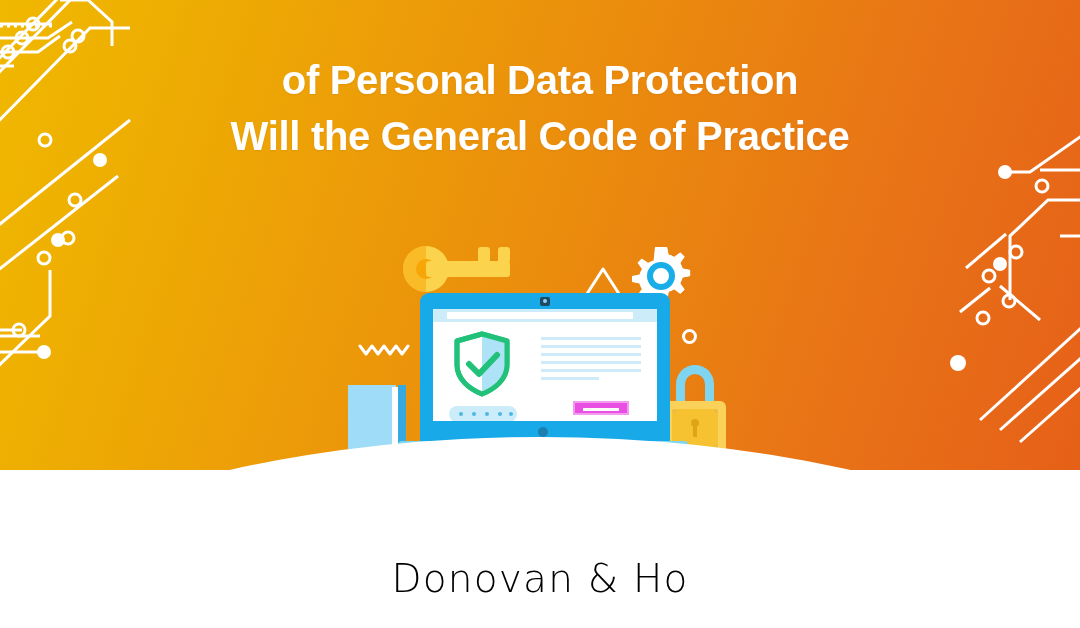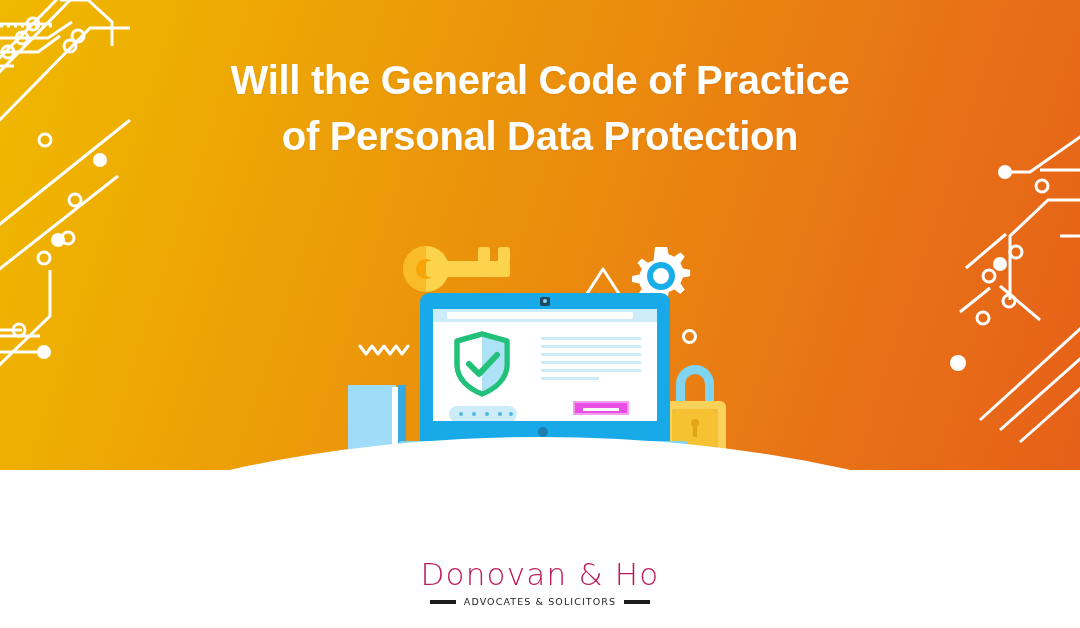--- a/index.html
+++ b/index.html
@@ -186,21 +186,21 @@
     position:absolute; right:22px; top:5px; width:34px; height:5px;
     background:#1d7fb0; border-radius:3px;
   }
 
   
   .logo{
     position:absolute; left:0; top:556px; width:1080px; text-align:center;
   }
   .logo-name{
     font-family:"DejaVu Sans", sans-serif;
-    font-size:31px; color:#be185d; letter-spacing:1.2px; font-weight:300;
+    font-size:39px; color:#000000; letter-spacing:1.2px; font-weight:300;
   }
   .logo-sub{
     margin-top:4px;
     display:flex; align-items:center; justify-content:center; gap:8px;
   }
   .logo-sub .dash{ width:26px; height:4px; background:#1d1d1b; }
   .logo-sub .txt{
     font-family:"DejaVu Sans", sans-serif;
     font-size:9.5px; color:#1d1d1b; letter-spacing:1.1px;
   }
@@ -267,22 +267,22 @@
       <circle cx="1016" cy="252" r="6" fill="none" stroke="#ffffff" stroke-width="3"></circle>
       <circle cx="1000" cy="264" r="7" fill="#ffffff"></circle>
       <circle cx="989" cy="276" r="6" fill="none" stroke="#ffffff" stroke-width="3"></circle>
       <circle cx="983" cy="318" r="6" fill="none" stroke="#ffffff" stroke-width="3"></circle>
       <circle cx="1009" cy="301" r="6" fill="none" stroke="#ffffff" stroke-width="3"></circle>
       <circle cx="958" cy="363" r="8" fill="#ffffff"></circle>
     </g>
   </svg>
 
   <div class="headline">
+    <span class="ln">of Personal Data Protection</span>
     <span class="ln">Will the General Code of Practice</span>
-    <span class="ln">of Personal Data Protection</span>
   </div>
 
   <div class="stage">
 
     <svg class="key" viewBox="0 0 120 48">
       <circle cx="24" cy="24" r="23" fill="#fcd34d"></circle>
       <circle cx="24" cy="24" r="10" fill="#f5a300"></circle>
       <rect x="24" y="16" width="84" height="16" rx="3" fill="#fcd34d"></rect>
       <rect x="76" y="2" width="12" height="16" rx="3" fill="#fcd34d"></rect>
       <rect x="96" y="2" width="12" height="16" rx="3" fill="#fcd34d"></rect>
@@ -477,20 +477,15 @@
         <div class="slot"></div>
       </div>
 
     </div>
   </div>
 
   <div class="bottom-curve"></div>
 
   <div class="logo">
     <div class="logo-name">Donovan &amp; Ho</div>
-    <div class="logo-sub">
-      <span class="dash"></span>
-      <span class="txt">ADVOCATES &amp; SOLICITORS</span>
-      <span class="dash"></span>
-    </div>
   </div>
 
 </div>
 
 </body></html>

